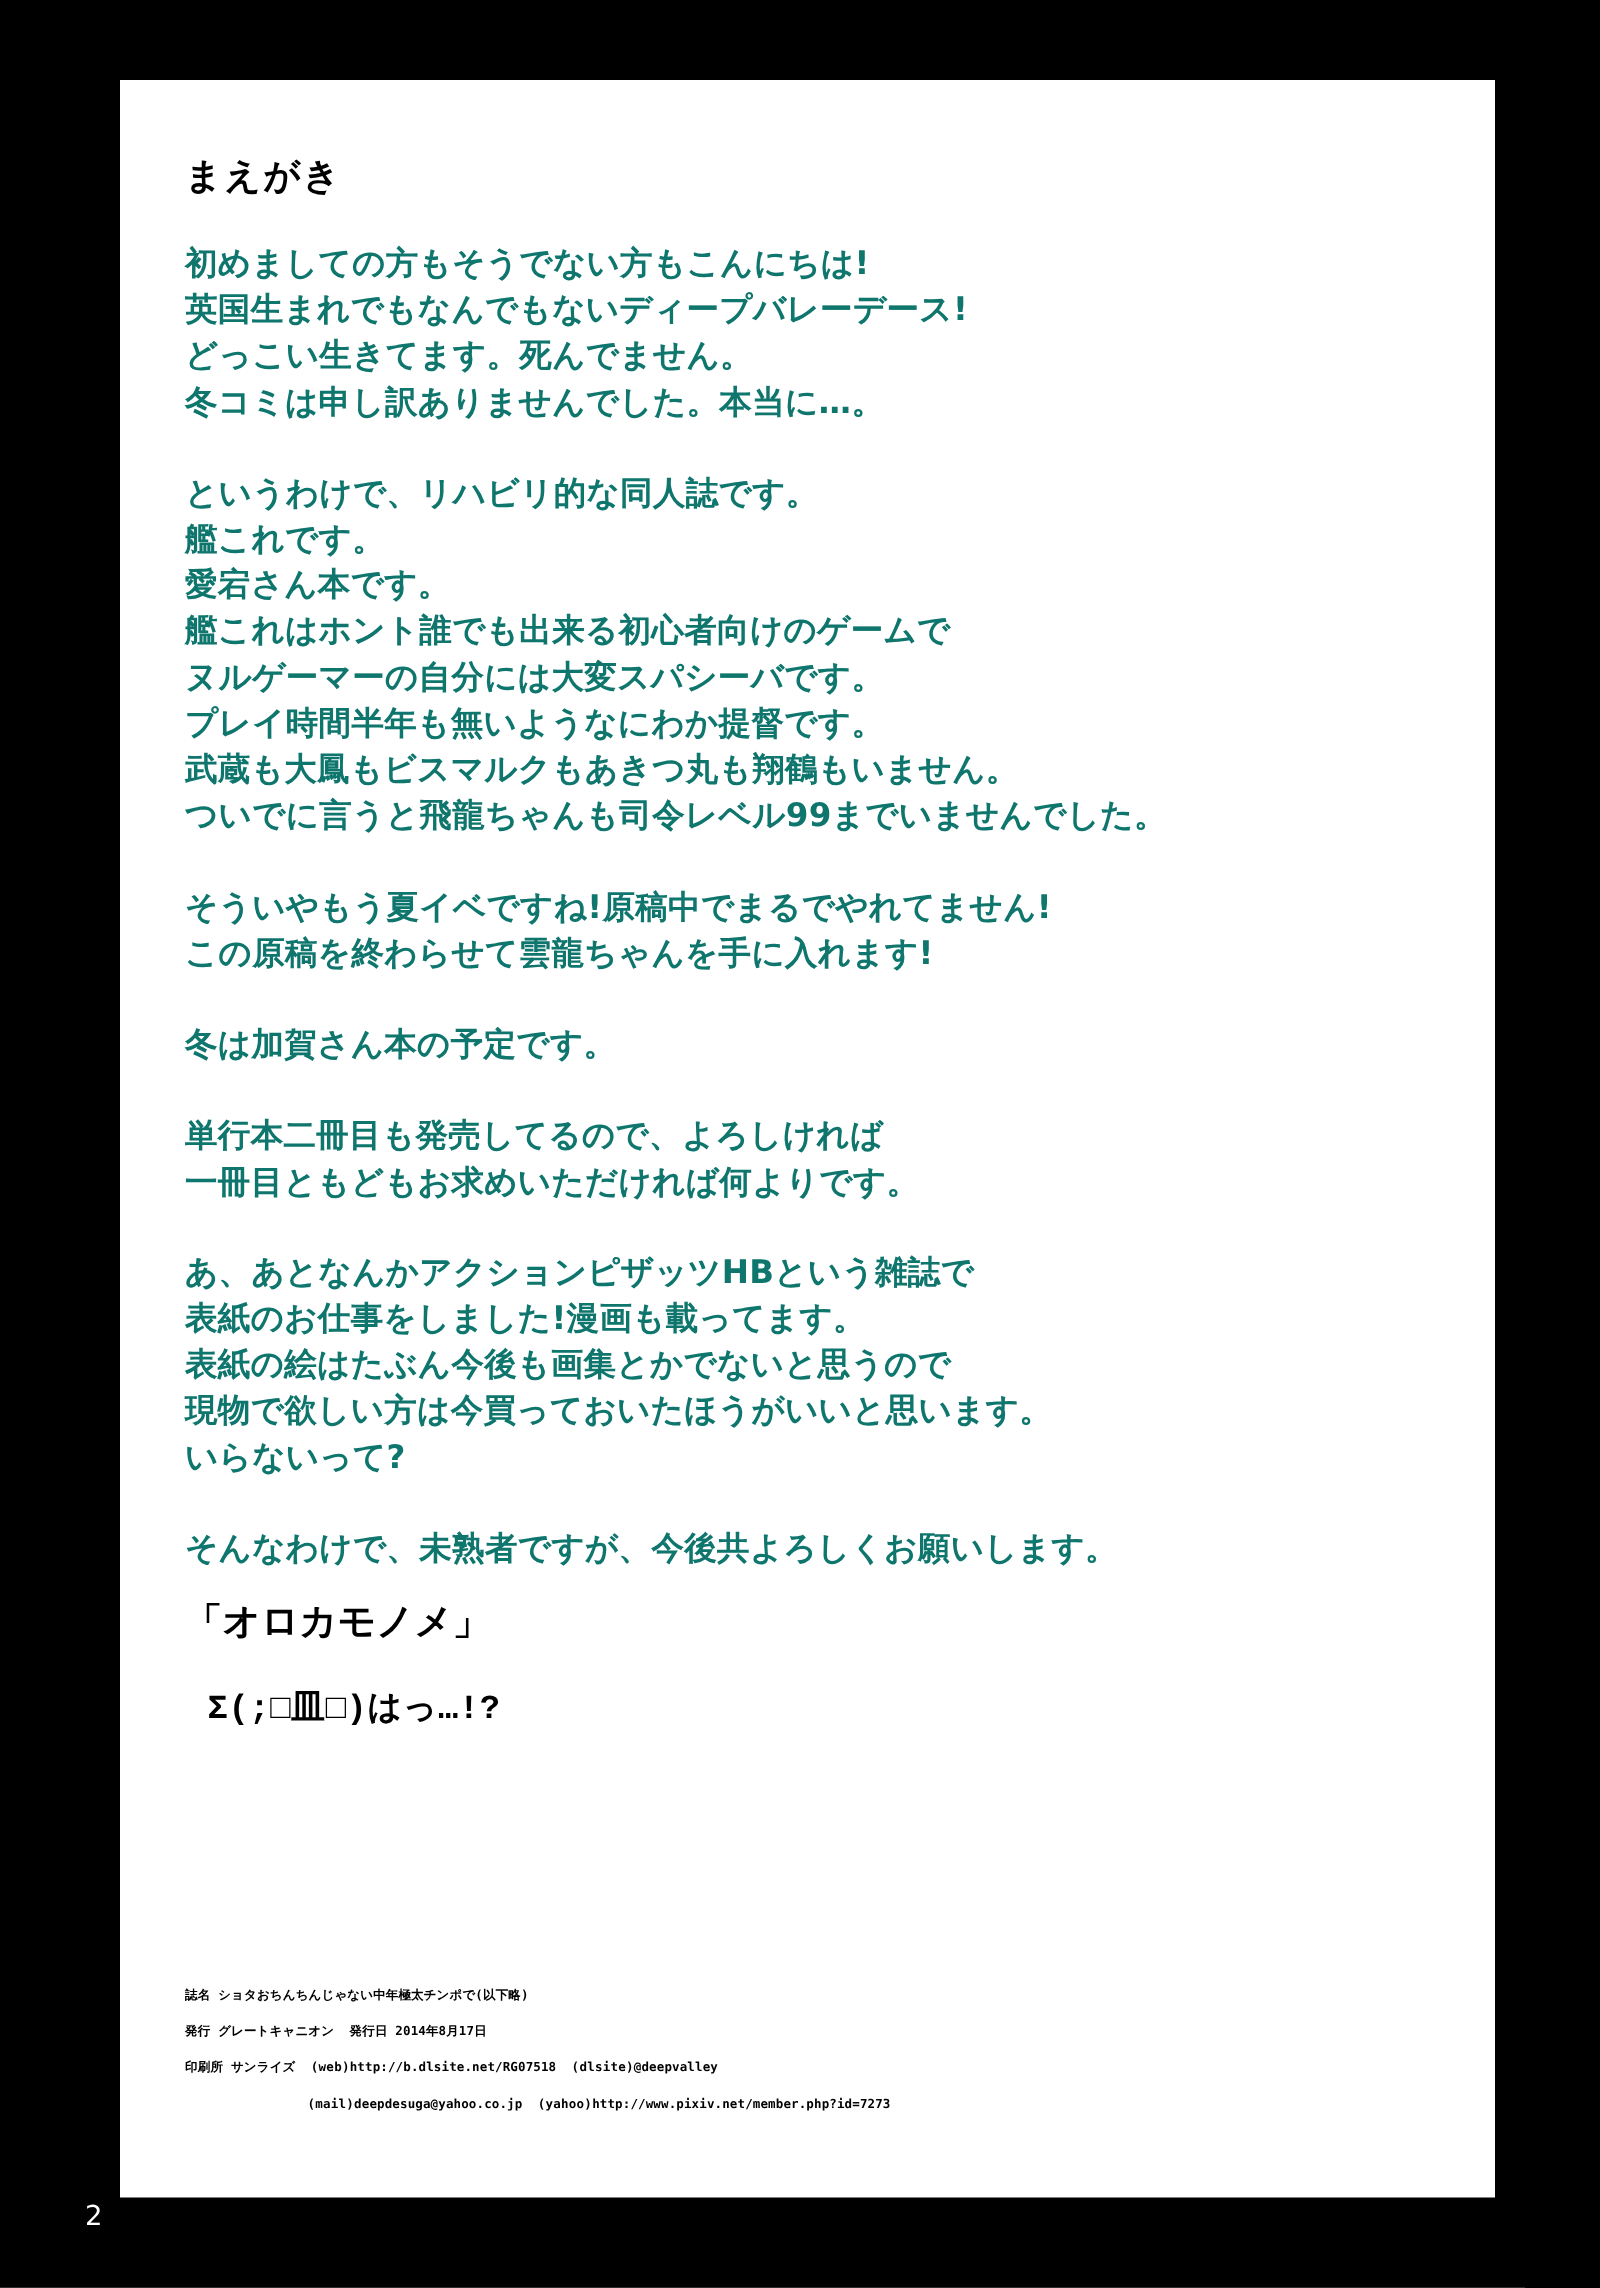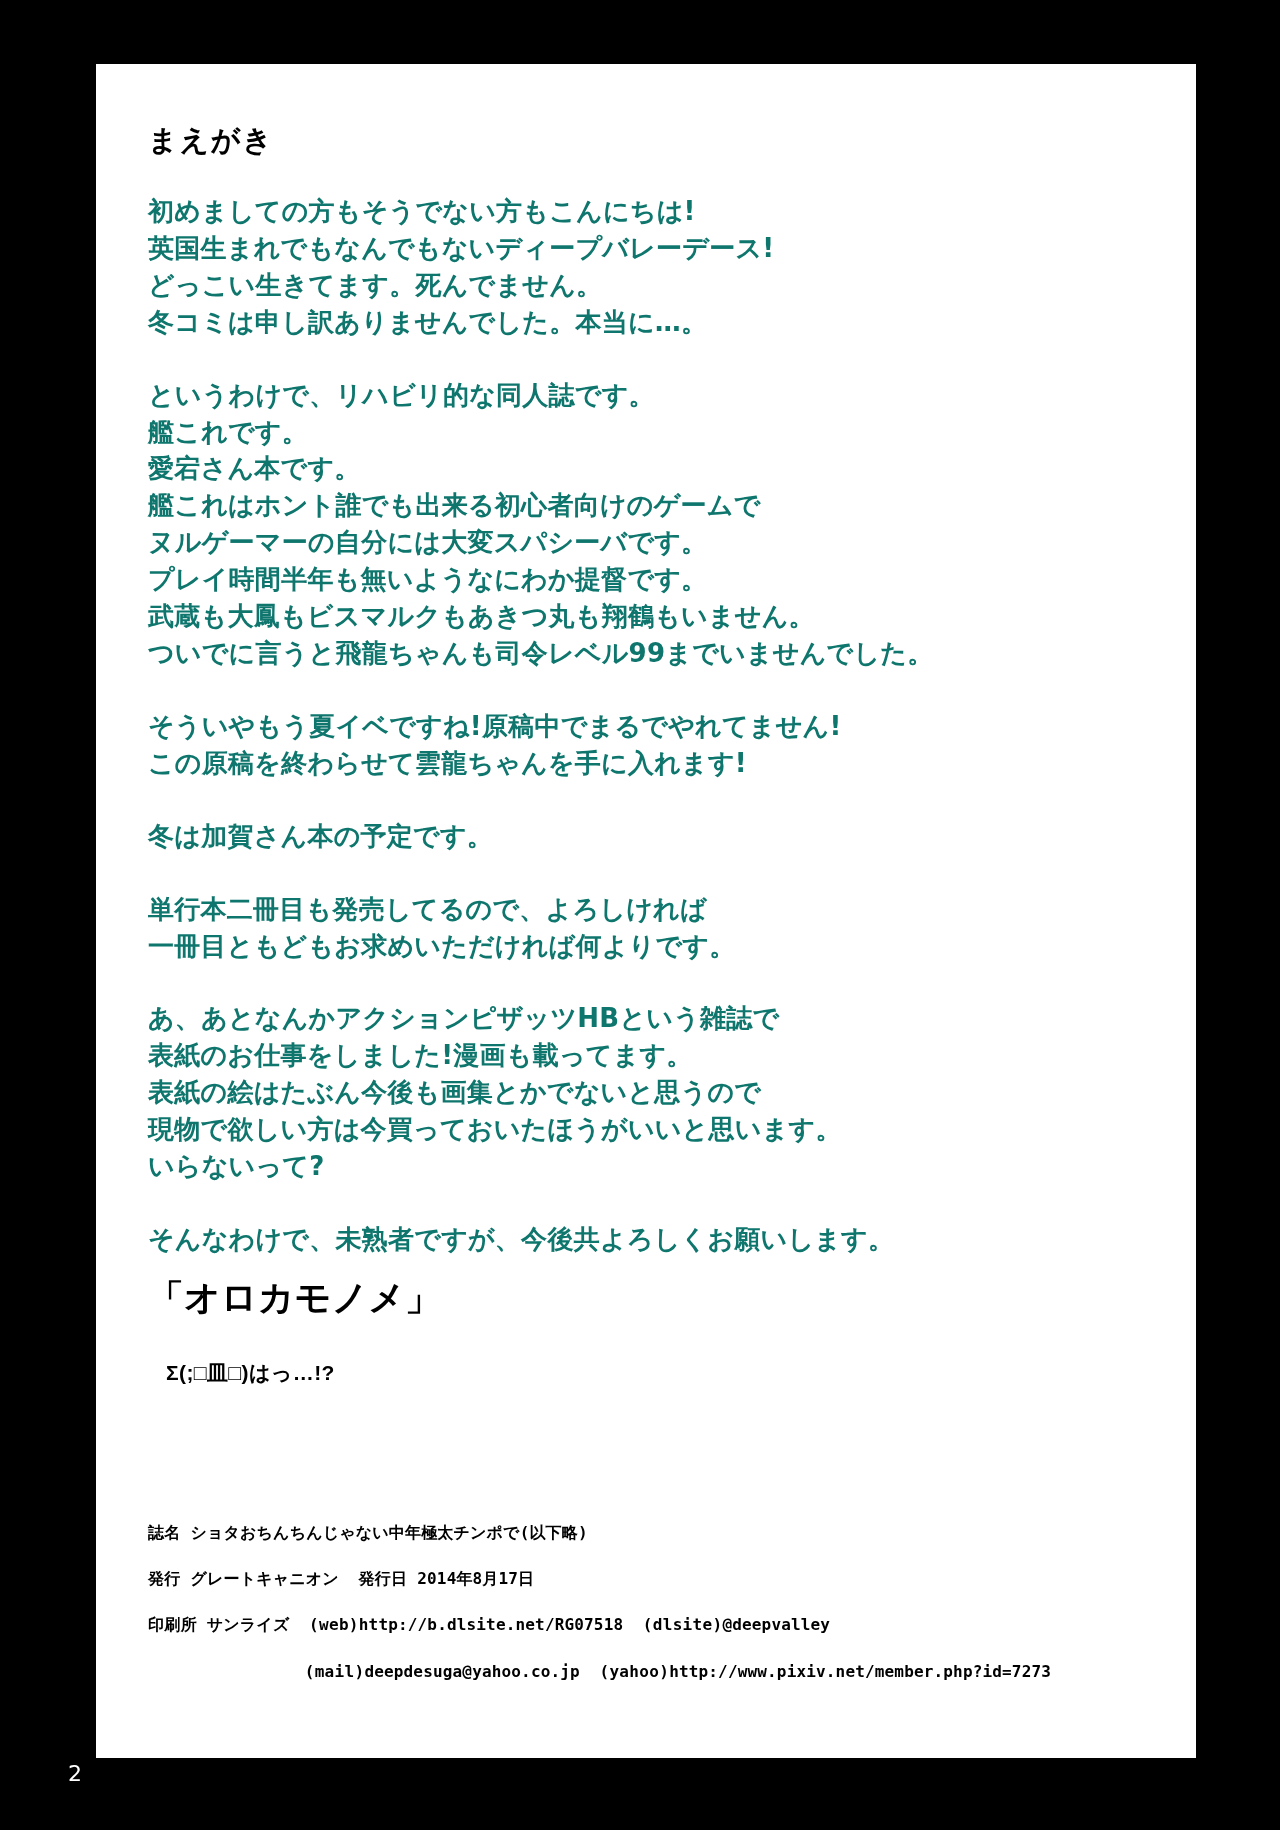--- a/index.html
+++ b/index.html
@@ -45,43 +45,43 @@
     line-height: 1.42;
     color: #0f766e;
     letter-spacing: 0.01em;
     margin: 0 0 36px 0;
     white-space: pre-line;
   }
   .block.tight {
     margin-bottom: 20px;
   }
   .quote {
-    font-family: Liberation Mono, monospace;
+    font-family: Liberation Sans, sans-serif;
     font-weight: bold;
-    font-size: 36px;
+    font-size: 30px;
     line-height: 1.3;
     color: #000000;
     margin: 0 0 34px 0;
   }
   .kaomoji {
-    font-family: Liberation Sans, sans-serif;
+    font-family: Liberation Mono, monospace;
     font-weight: bold;
-    font-size: 21px;
+    font-size: 27px;
     line-height: 1.3;
     color: #000000;
     margin: 0 0 10px 18px;
     letter-spacing: 0.02em;
   }
   .colophon {
     position: absolute;
     left: 52px;
     bottom: 52px;
     width: 980px;
     font-family: "DejaVu Sans Mono", monospace;
-    font-size: 16px;
+    font-size: 10px;
     line-height: 1.45;
     color: #000000;
     letter-spacing: 0.01em;
     white-space: pre-line;
     font-weight: bold;
   }
   .colophon .row span.lbl {
     letter-spacing: 0.02em;
   }
   .pagenum {

